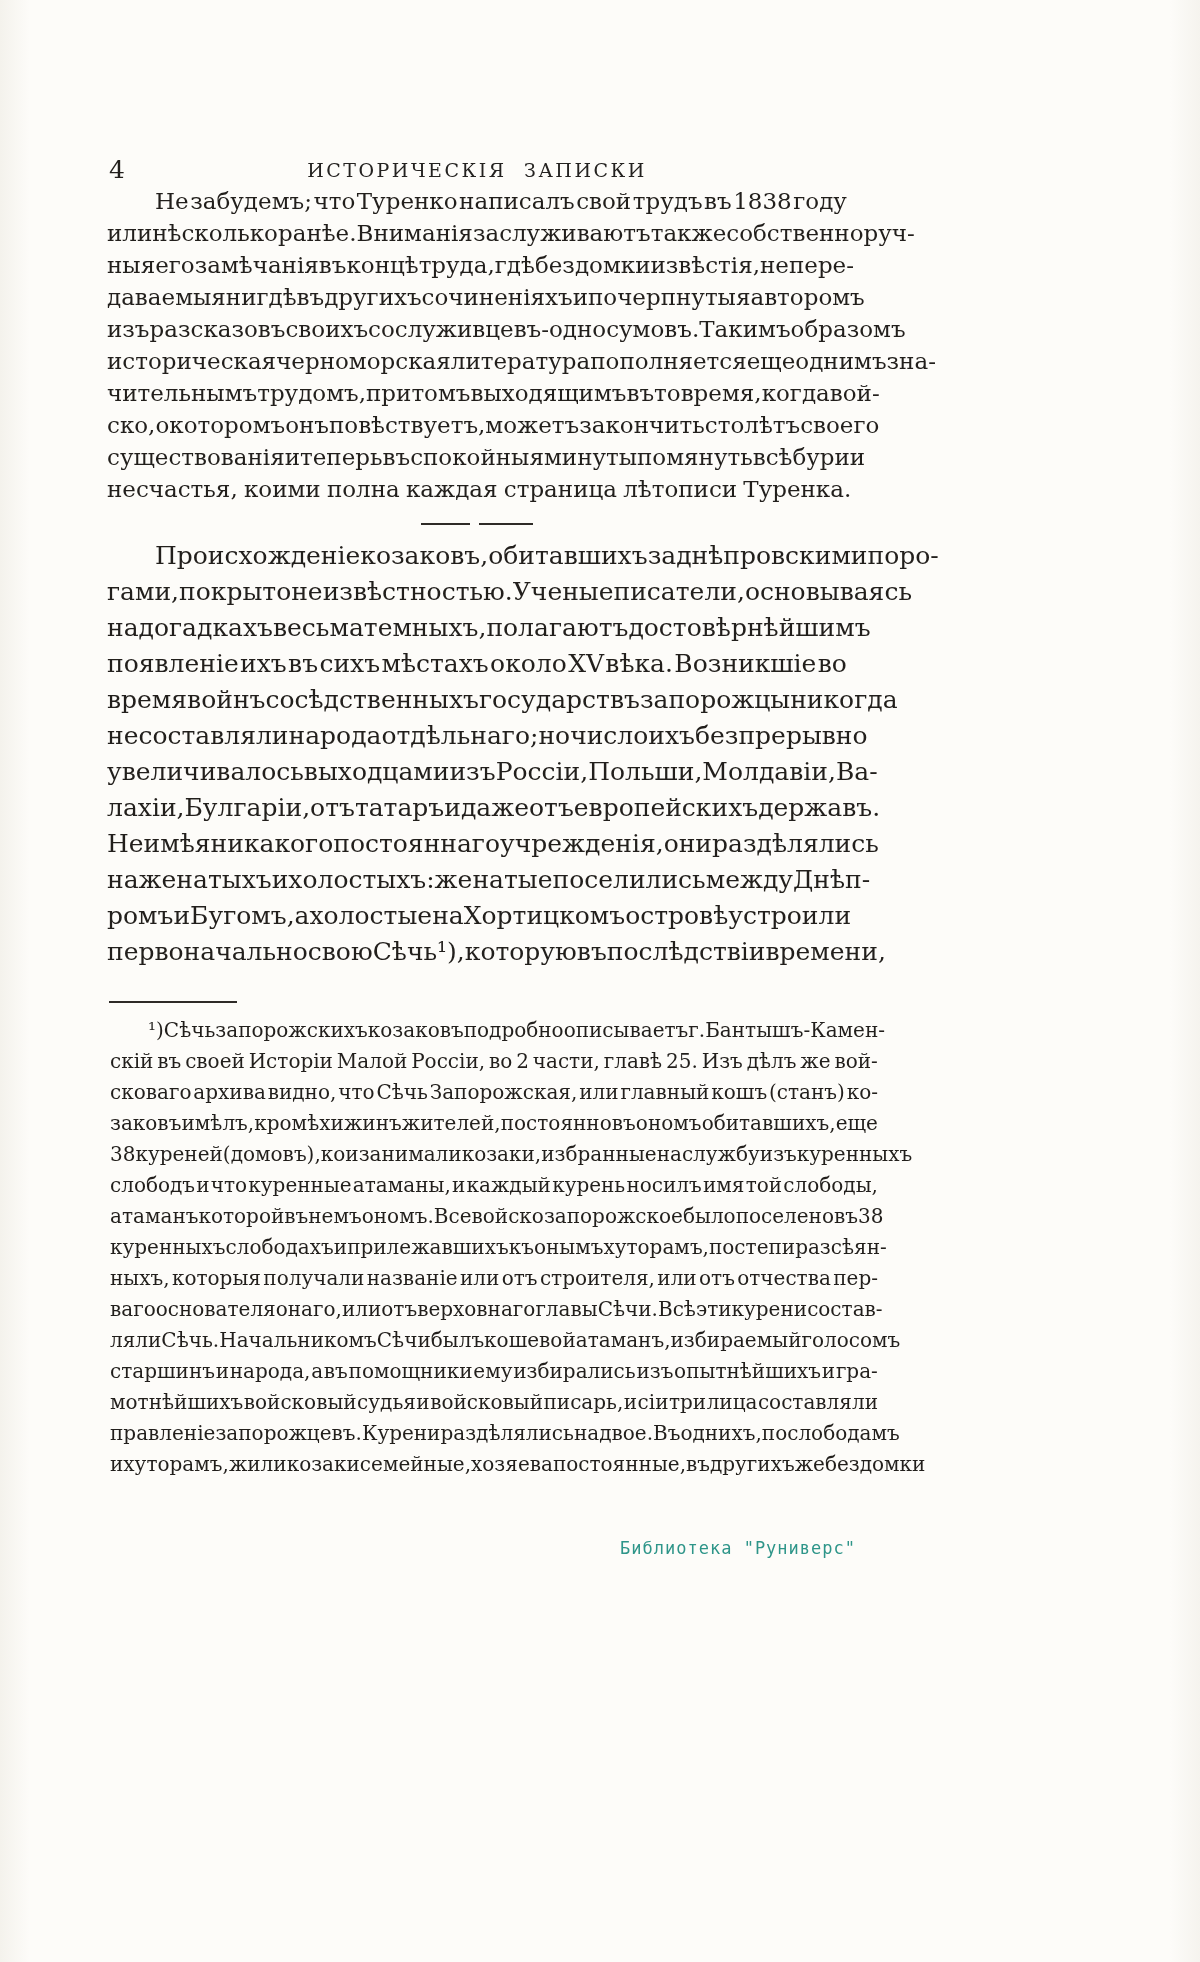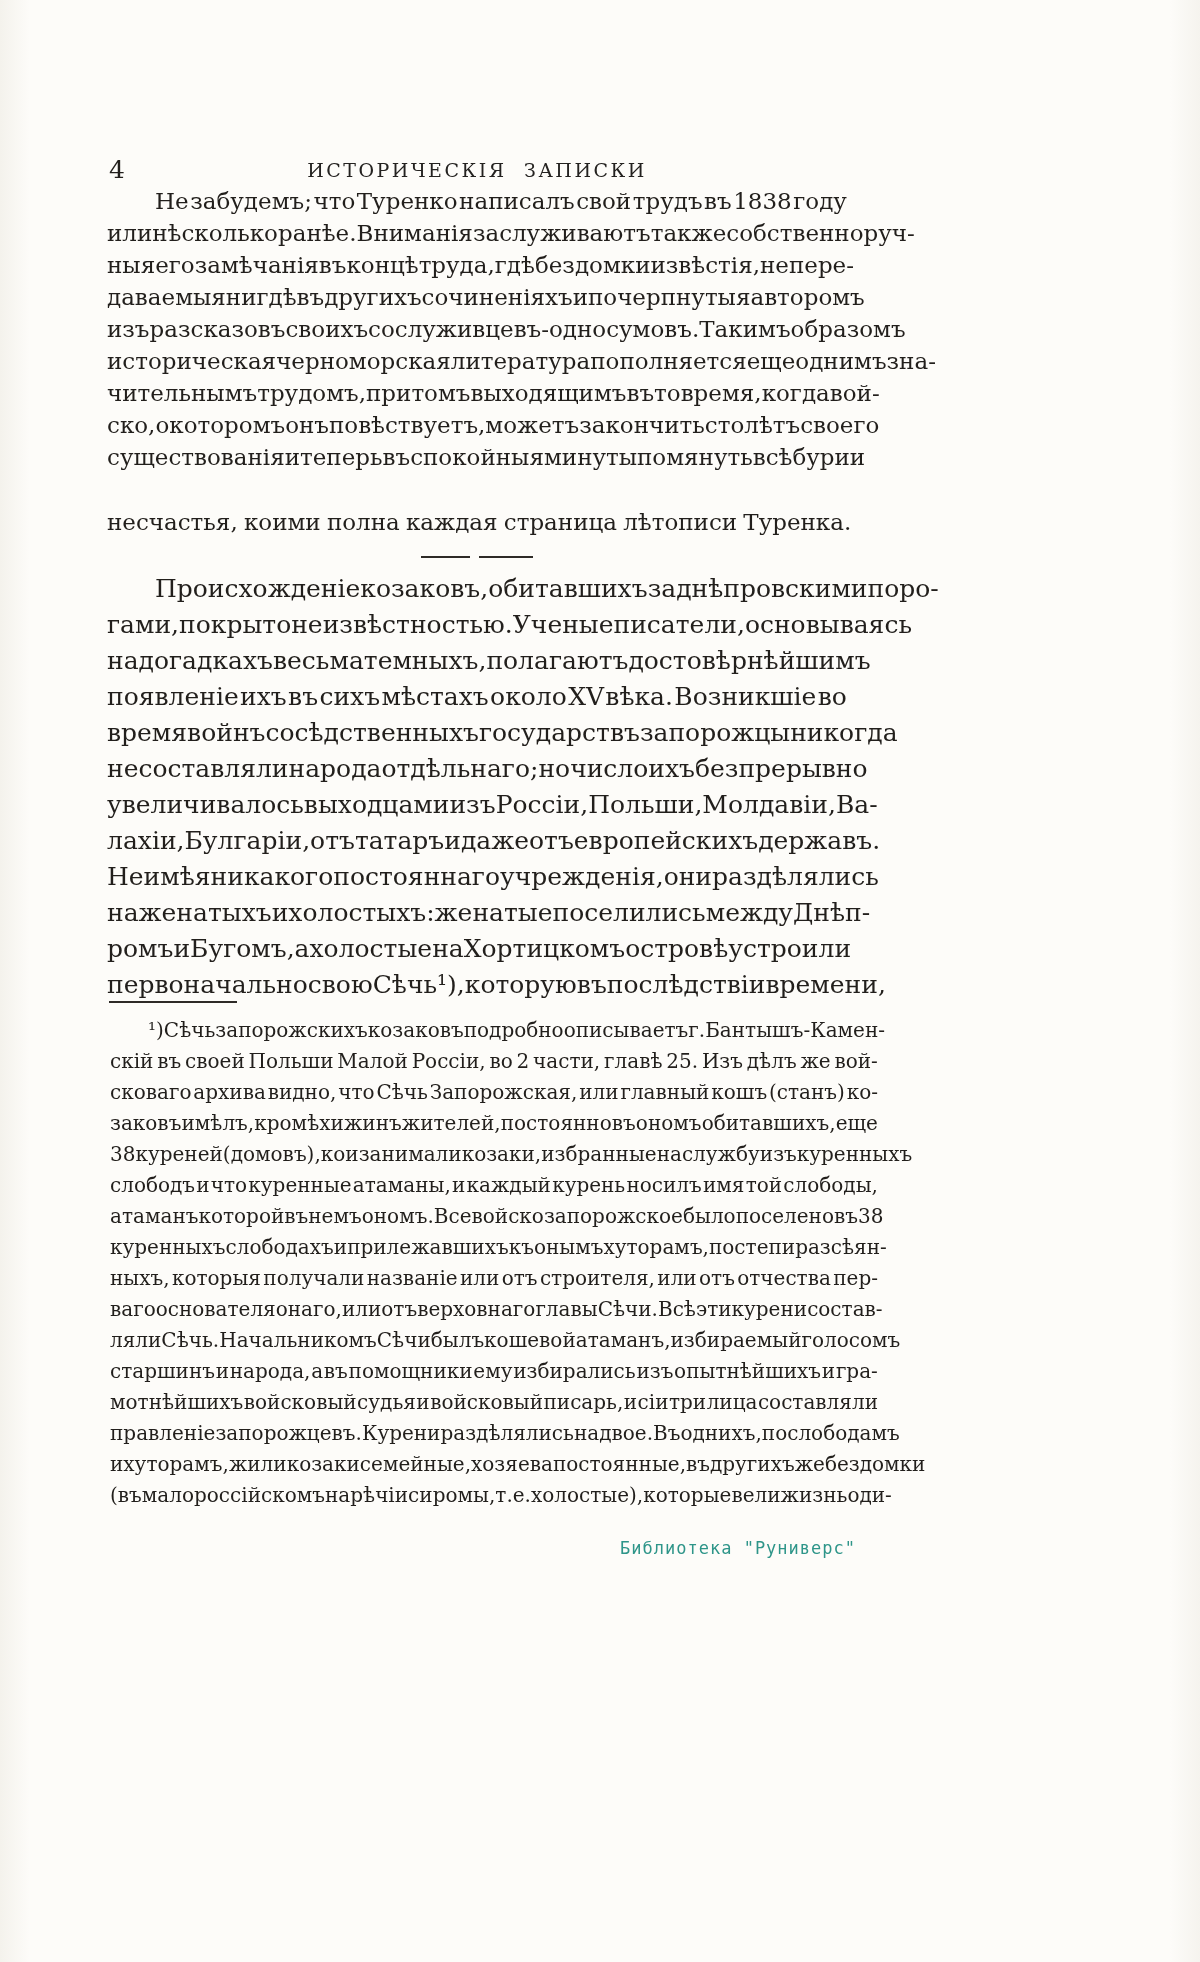--- a/index.html
+++ b/index.html
@@ -8,21 +8,21 @@
         background:linear-gradient(90deg,#f4f2ec 0,#fdfcf9 2.5%,#fdfcf9 97.5%,#f5f3ee 100%);}
   .pagehead{position:absolute;top:155px;left:107px;width:740px;height:32px;}
   .pagenum{position:absolute;left:2px;top:0;font-size:25px;}
   .runtitle{display:block;text-align:center;font-size:19px;font-weight:normal;
             letter-spacing:2.5px;word-spacing:9px;color:#242220;padding-top:4px;}
   .main{position:absolute;top:188px;left:107px;width:740px;}
   .line{display:flex;justify-content:space-between;align-items:baseline;white-space:nowrap;}
   .para1 .line{height:32px;font-size:23px;}
   .para2 .line{height:36px;font-size:25px;}
   .para .line:first-child{padding-left:48px;}
-  .endleft .line:last-child{justify-content:flex-start;gap:0.27em;margin-top:33px;}
+  .endleft .line:last-child{justify-content:flex-start;gap:0.27em;}
   .divider{width:112px;height:2px;margin:15px auto 16px;
            background:linear-gradient(90deg,#2e2b27 0 44%,transparent 44% 52%,#2e2b27 52% 100%);}
   .footrule{position:absolute;top:1001px;left:109px;width:128px;height:2px;background:#2e2b27;}
   .footnote{position:absolute;top:1018px;left:110px;width:768px;}
   .footnote .line{height:31px;font-size:20px;}
   .footnote .line:first-child{padding-left:38px;}
   .watermark{position:absolute;top:1538px;right:344px;font-family:"DejaVu Sans Mono", monospace;
              font-size:17px;letter-spacing:1px;color:#2e9589;}
 </style>
 </head>
@@ -272,21 +272,21 @@
         <span>козаковъ</span>
         <span>подробно</span>
         <span>описываетъ</span>
         <span>г.</span>
         <span>Бантышъ-Камен-</span>
       </div>
       <div class="line">
         <span>скій</span>
         <span>въ</span>
         <span>своей</span>
-        <span>Польши</span>
+        <span>Исторіи</span>
         <span>Малой</span>
         <span>Россіи,</span>
         <span>во</span>
         <span>2</span>
         <span>части,</span>
         <span>главѣ</span>
         <span>25.</span>
         <span>Изъ</span>
         <span>дѣлъ</span>
         <span>же</span>
@@ -453,30 +453,17 @@
         <span>жили</span>
         <span>козаки</span>
         <span>семейные,</span>
         <span>хозяева</span>
         <span>постоянные,</span>
         <span>въ</span>
         <span>другихъ</span>
         <span>же</span>
         <span>бездомки</span>
       </div>
-      <div class="line">
-        <span>(въ</span>
-        <span>малороссійскомъ</span>
-        <span>нарѣчіи</span>
-        <span>сиромы,</span>
-        <span>т.</span>
-        <span>е.</span>
-        <span>холостые),</span>
-        <span>которые</span>
-        <span>вели</span>
-        <span>жизнь</span>
-        <span>оди-</span>
-      </div>
     </section>
 
   <div class="watermark">Библиотека "Руниверс"</div>
 
 </div>
 
 </body></html>

